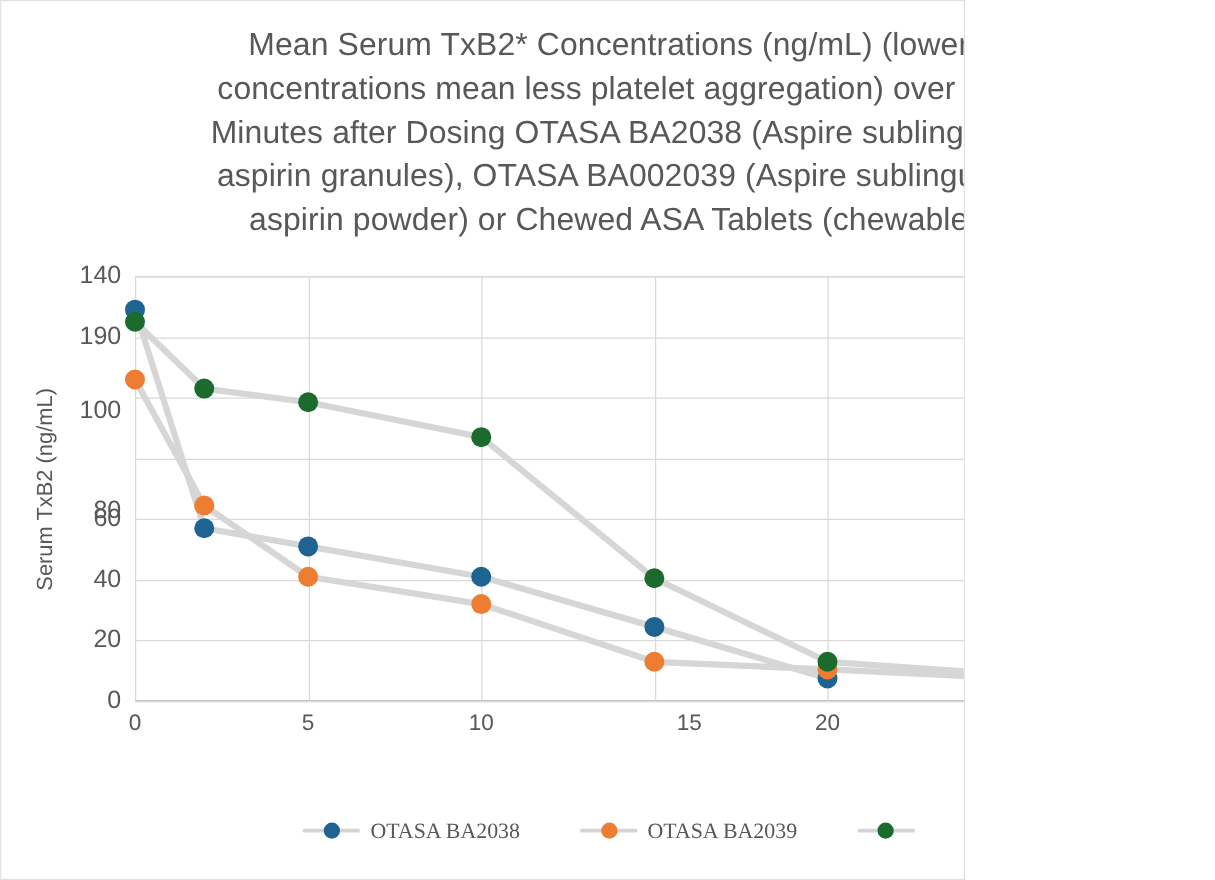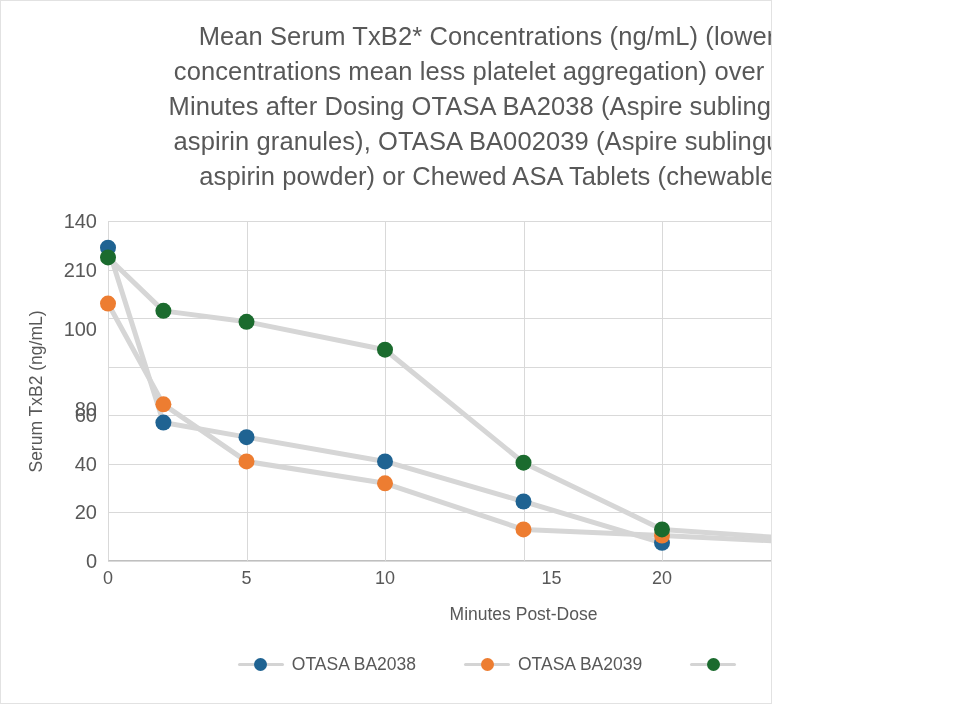--- a/index.html
+++ b/index.html
@@ -117,20 +117,21 @@
   }
   #legend {
     position: absolute;
     left: 0;
     top: 653px;
     width: 972px;
     display: flex;
     justify-content: center;
     align-items: center;
     gap: 48px;
+    font-family: Liberation Serif, serif;
   }
   .legend-item {
     display: flex;
     align-items: center;
     gap: 8px;
   }
   .legend-key {
     position: relative;
     width: 46px;
     height: 14px;
@@ -193,21 +194,21 @@
         <div class="gridline-v" style="left: 554px;"></div>
         <div class="gridline-v" style="left: 692.5px;"></div>
       </div>
     <div id="tick-layer">
         <div class="ytick-label" style="top: 340px;">0</div>
         <div class="ytick-label" style="top: 291.429px;">20</div>
         <div class="ytick-label" style="top: 242.857px;">40</div>
         <div class="ytick-label" style="top: 194.286px;">60</div>
         <div class="ytick-label" style="top: 145.714px; margin-top: 42px;">80</div>
         <div class="ytick-label" style="top: 108px;">100</div>
-        <div class="ytick-label" style="top: 48.5714px;">210</div>
+        <div class="ytick-label" style="top: 48.5714px;">190</div>
         <div class="ytick-label" style="top: 0px;">140</div>
         <div class="xtick-label" style="left: 0px;">0</div>
         <div class="xtick-label" style="left: 138.5px;">5</div>
         <div class="xtick-label" style="left: 277px;">10</div>
         <div class="xtick-label" style="left: 415.5px; margin-left: 28px;">15</div>
         <div class="xtick-label" style="left: 554px;">20</div>
         <div class="xtick-label" style="left: 692.5px;">25</div>
         <div class="xtick-label" style="left: 815px;">30</div>
       </div>
     <svg id="series-svg" viewBox="0 0 831 340" preserveAspectRatio="none">
@@ -230,21 +231,20 @@
         <circle cx="0" cy="36.42857142857139" r="8" fill="#1B6B2E"></circle>
         <circle cx="55.4" cy="89.85714285714283" r="8" fill="#1B6B2E"></circle>
         <circle cx="138.5" cy="100.78571428571428" r="8" fill="#1B6B2E"></circle>
         <circle cx="277" cy="128.71428571428572" r="8" fill="#1B6B2E"></circle>
         <circle cx="415.5" cy="241.64285714285714" r="8" fill="#1B6B2E"></circle>
         <circle cx="554" cy="308.42857142857144" r="8" fill="#1B6B2E"></circle>
         <circle cx="831" cy="327.85714285714283" r="8" fill="#1B6B2E"></circle>
       </svg>
   </div>
 
-  <div id="x-axis-title">Minutes Post-Dose</div>
 
   <div id="legend">
       <div class="legend-item">
         <div class="legend-key">
           <div class="key-line"></div>
           <div class="key-dot" style="background: rgb(31, 99, 146);"></div>
         </div>
         <span class="legend-label">OTASA BA2038</span>
       </div>
       <div class="legend-item">

